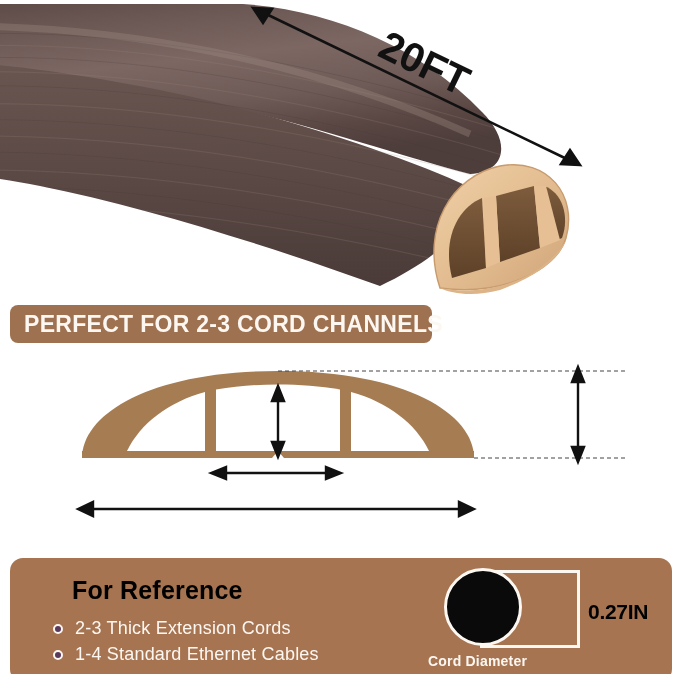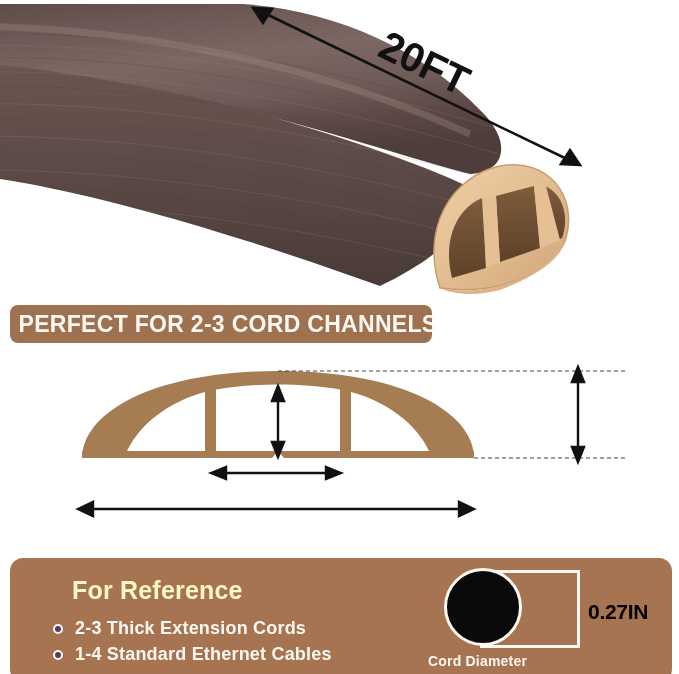--- a/index.html
+++ b/index.html
@@ -12,34 +12,34 @@
   #hero{position:absolute;left:0;top:0;width:679px;height:300px;overflow:hidden;}
   #hero-svg{position:absolute;left:0;top:0;}
 
   .dimlabel{position:absolute;font-weight:bold;color:#111;white-space:nowrap;
             letter-spacing:-0.5px;}
   #len-label{left:392px;top:22px;font-size:41px;
              transform:rotate(25.8deg);transform-origin:left top;}
 
   
   #banner{position:absolute;left:10px;top:305px;width:422px;height:38px;
-          border-radius:8px;display:flex;align-items:center;justify-content:center;}
+          border-radius:8px;display:flex;align-items:center;}
   #banner-text{color:#fdf7f2;font-size:23px;font-weight:bold;
                letter-spacing:0.3px;padding-left:14px;white-space:nowrap;}
 
   
   #profile{position:absolute;left:0;top:352px;width:679px;height:200px;}
   #profile-svg{position:absolute;left:0;top:0;}
 
   
   #refpanel{position:absolute;left:10px;top:558px;width:662px;height:124px;
             border-radius:13px;overflow:hidden;}
-  #ref-title{position:absolute;left:62px;top:18px;color:#fef9c3;
+  #ref-title{position:absolute;left:62px;top:18px;color:#000000;
              font-size:25px;font-weight:bold;letter-spacing:0.2px;}
-  .ref-item{position:absolute;left:43px;display:flex;align-items:center;font-weight:bold;}
+  .ref-item{position:absolute;left:43px;display:flex;align-items:center;}
   #ref-item-0{top:60px;}
   #ref-item-1{top:86px;}
   .bullet{width:10px;height:10px;border-radius:50%;
           border:2.5px solid #fdf7f2;background:#5a3a5c;
           box-sizing:border-box;margin-right:12px;flex:none;}
   .ref-label{color:#fdf7f2;font-size:18px;letter-spacing:0.2px;white-space:nowrap;}
 
   #cord-box{position:absolute;left:470px;top:12px;width:100px;height:78px;
             border:3px solid #fdf7f2;border-left:none;box-sizing:border-box;}
   #cord-circle{position:absolute;left:434px;top:10px;width:78px;height:78px;

